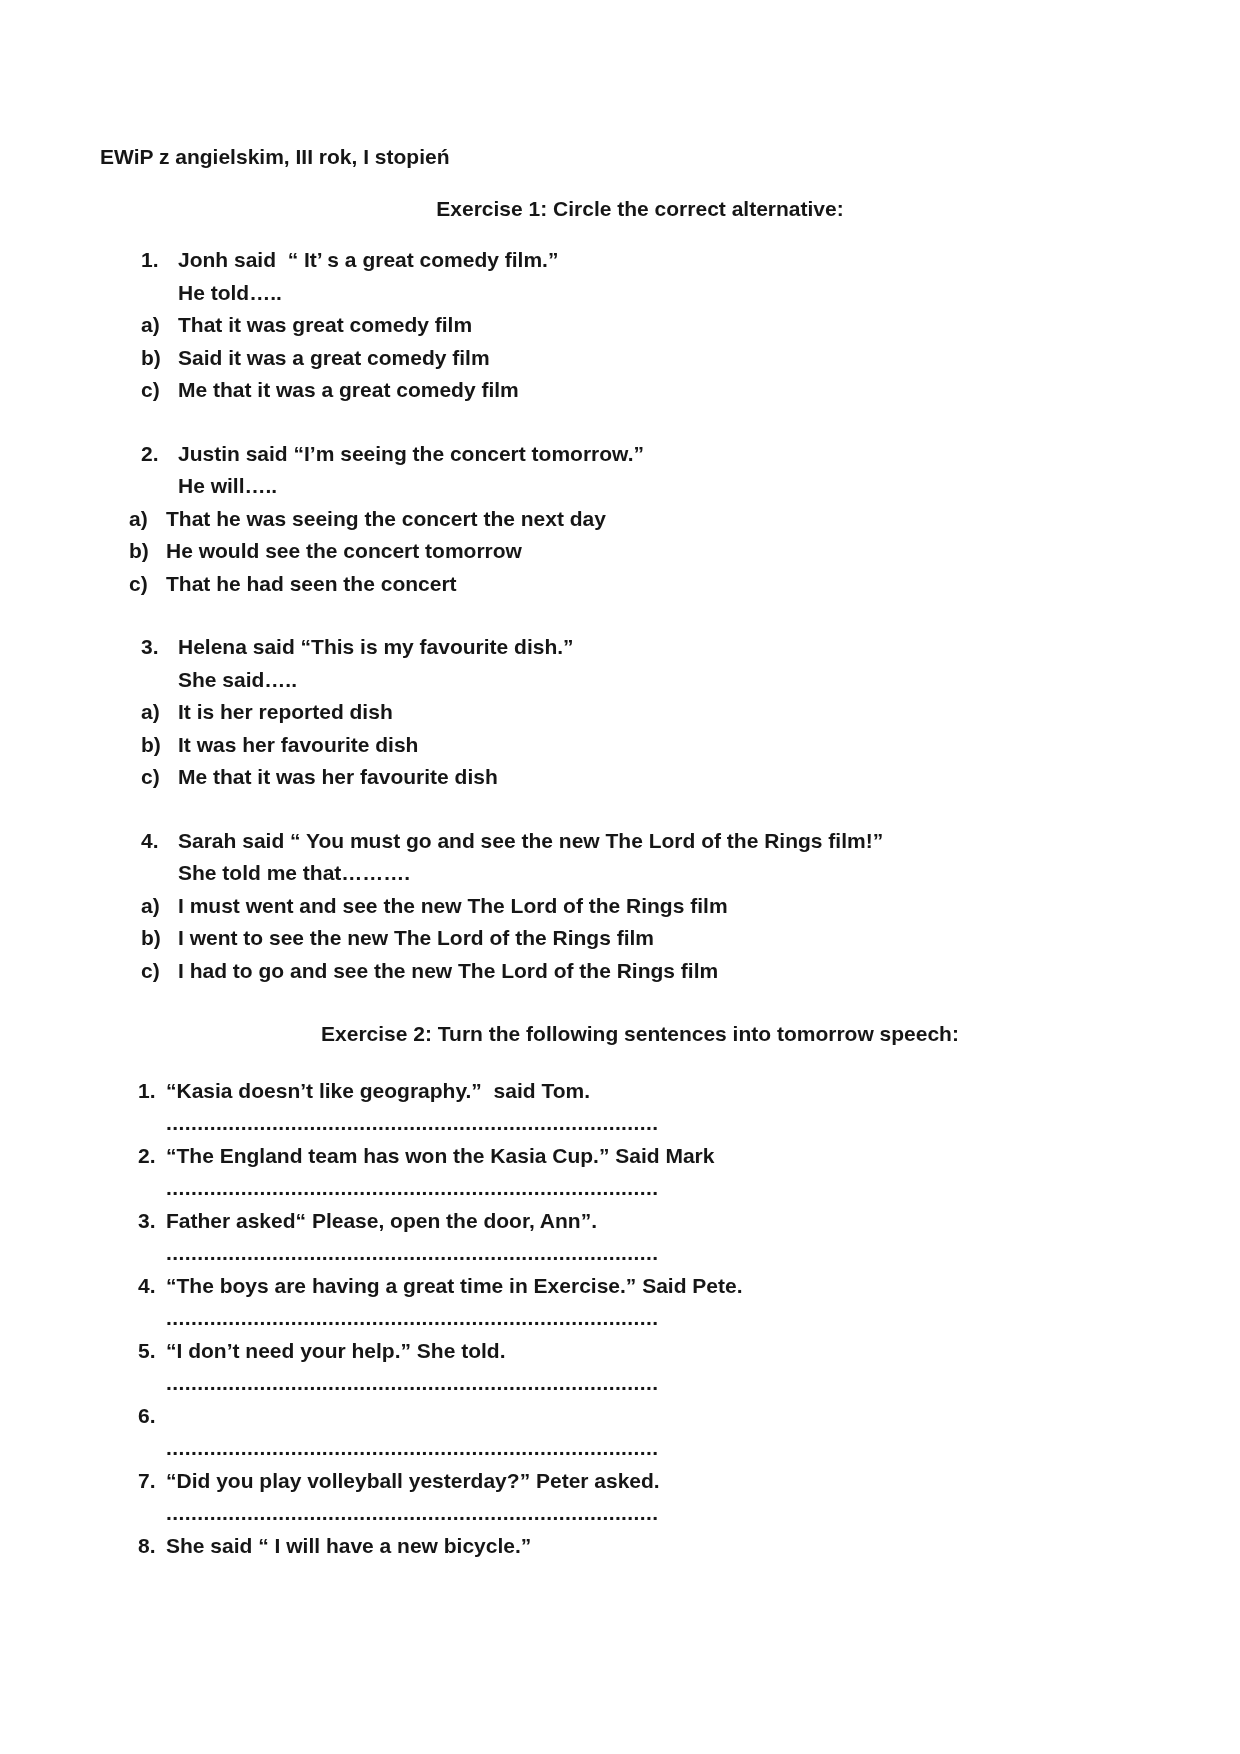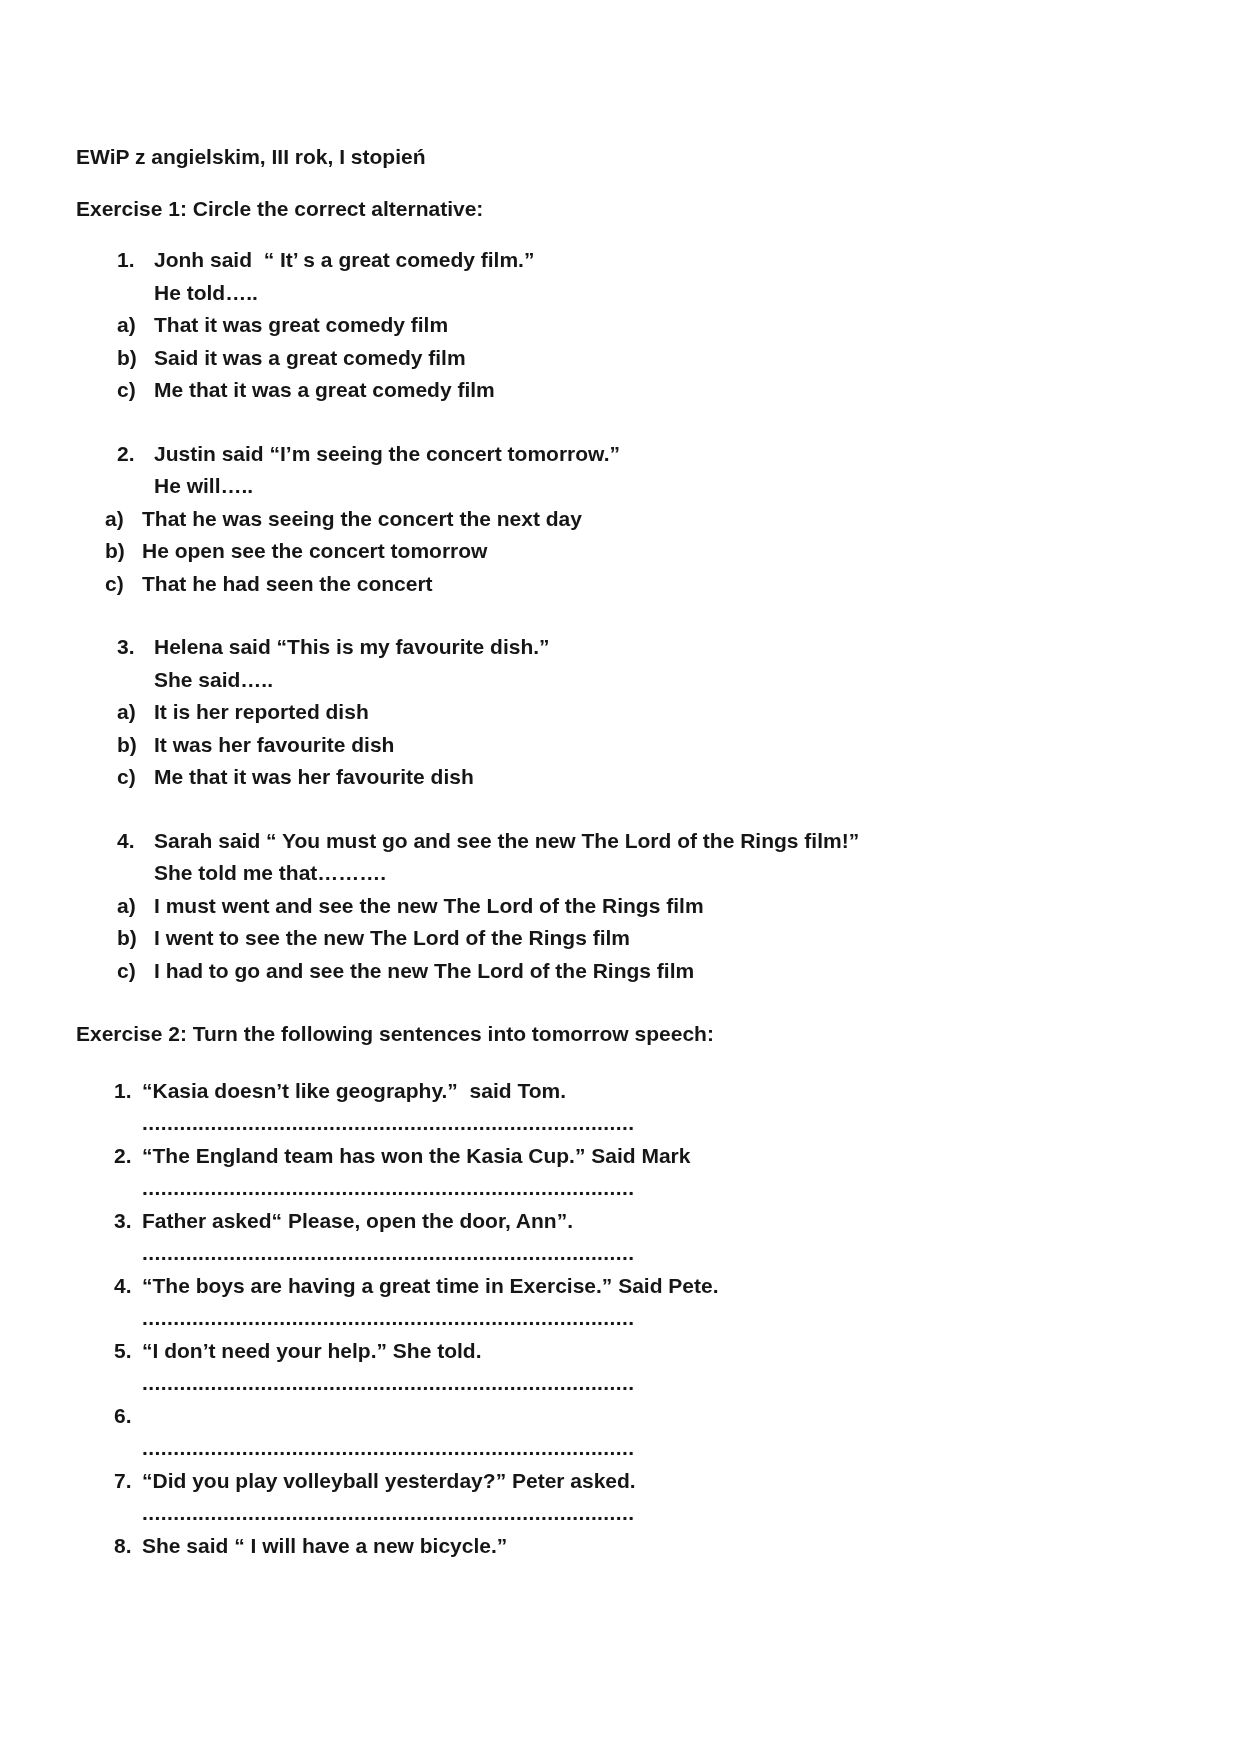--- a/index.html
+++ b/index.html
@@ -7,24 +7,24 @@
     width: 1240px;
     height: 1754px;
     background: #ffffff;
     font-family: "Liberation Sans", sans-serif;
     font-weight: 600;
     font-size: 21px;
     line-height: 32.5px;
     color: #161616;
     -webkit-font-smoothing: antialiased;
   }
-  .page { padding: 141px 60px 0 76px; box-sizing: border-box; }
+  .page { padding: 141px 60px 0 100px; box-sizing: border-box; }
 
   .title { margin: 0 0 19px 0; }
-  .heading { margin: 0 0 19px 0; }
+  .heading { margin: 0 0 19px 0; text-align: center; }
   .heading-ex2 { margin: 25px 0 24px 0; }
 
   .question { margin-left: 41px; margin-bottom: 31px; }
   .row { display: flex; align-items: baseline; }
   .marker { flex: none; width: 37px; }
   .row.outdent { margin-left: -12px; }
 
   .text { white-space: pre-wrap; }
 
   .list { margin-left: 38px; }
@@ -77,21 +77,21 @@
     <div class="row">
       <span class="marker"></span>
       <span class="text">He will…..</span>
     </div>
     <div class="row outdent">
       <span class="marker">a)</span>
       <span class="text">That he was seeing the concert the next day</span>
     </div>
     <div class="row outdent">
       <span class="marker">b)</span>
-      <span class="text">He open see the concert tomorrow</span>
+      <span class="text">He would see the concert tomorrow</span>
     </div>
     <div class="row outdent">
       <span class="marker">c)</span>
       <span class="text">That he had seen the concert</span>
     </div>
   </div>
 
   <div class="question">
     <div class="row">
       <span class="marker">3.</span>

